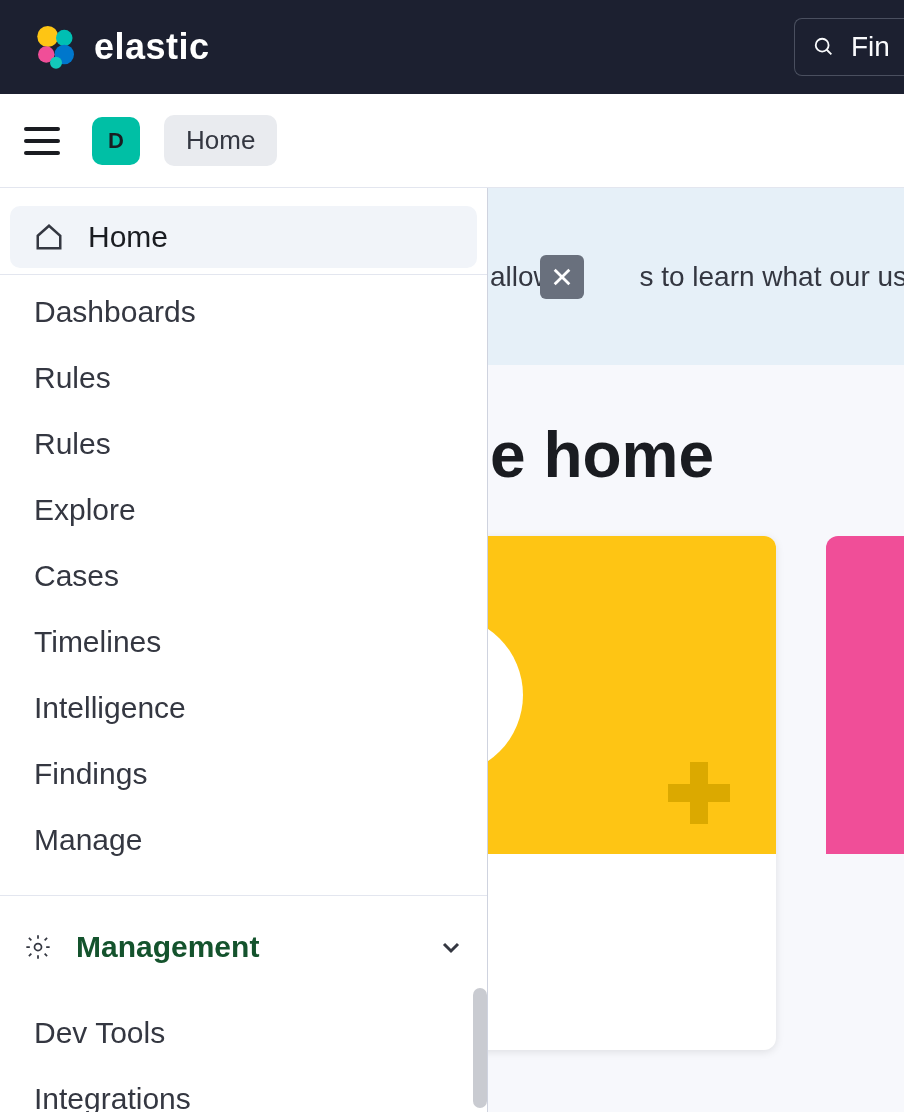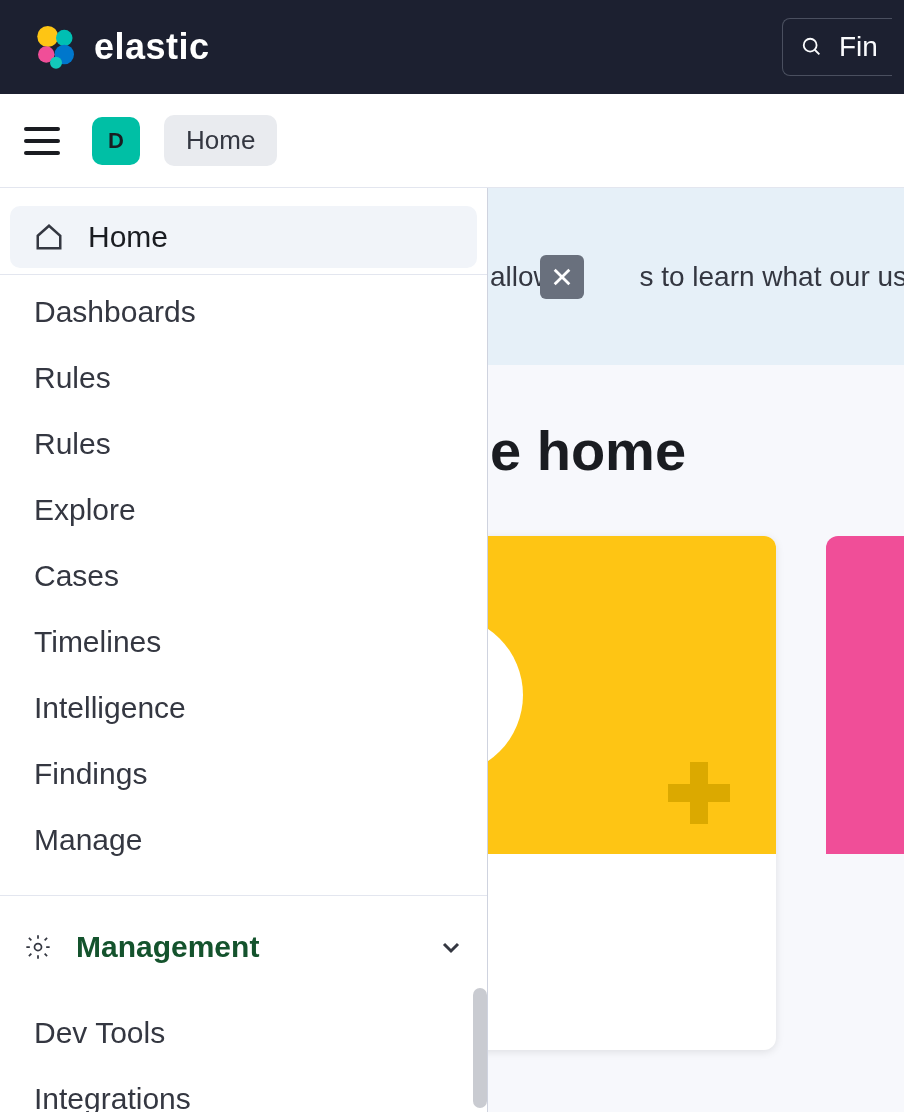--- a/index.html
+++ b/index.html
@@ -25,21 +25,21 @@
   .logo-wrap { display: flex; align-items: center; gap: 14px; }
   .elastic-logo-svg { width: 48px; height: 48px; }
   .brand-text {
     color: #fff;
     font-size: 36px;
     font-weight: 600;
     letter-spacing: 0.5px;
   }
   .search-box {
     position: absolute;
-    right: 12px;
+    right: 0;
     top: 50%;
     transform: translateY(-50%);
     height: 58px;
     width: 110px;
     border: 1px solid #4a4f5f;
     border-radius: 8px 0 0 8px;
     border-right: none;
     display: flex;
     align-items: center;
     padding-left: 18px;
@@ -119,21 +119,21 @@
 
   .welcome-section {
     background: #f7f8fc;
     padding-top: 40px;
     height: calc(100% - 177px);
   }
   .welcome-heading {
     position: absolute;
     top: 230px;
     left: 490px;
-    font-size: 56px;
+    font-size: 64px;
     font-weight: 800;
     color: #1a1c21;
     white-space: nowrap;
   }
   .cards-row {
     position: absolute;
     top: 348px;
     left: 110px;
     display: flex;
     gap: 50px;

